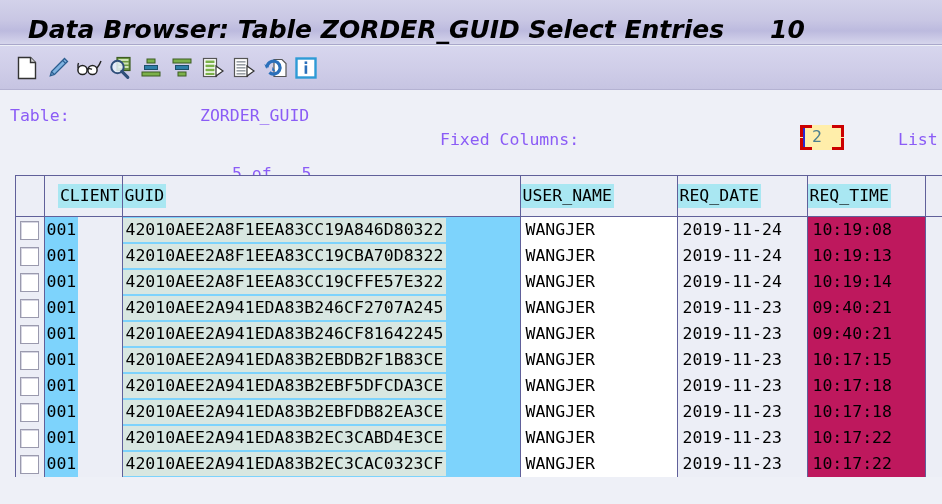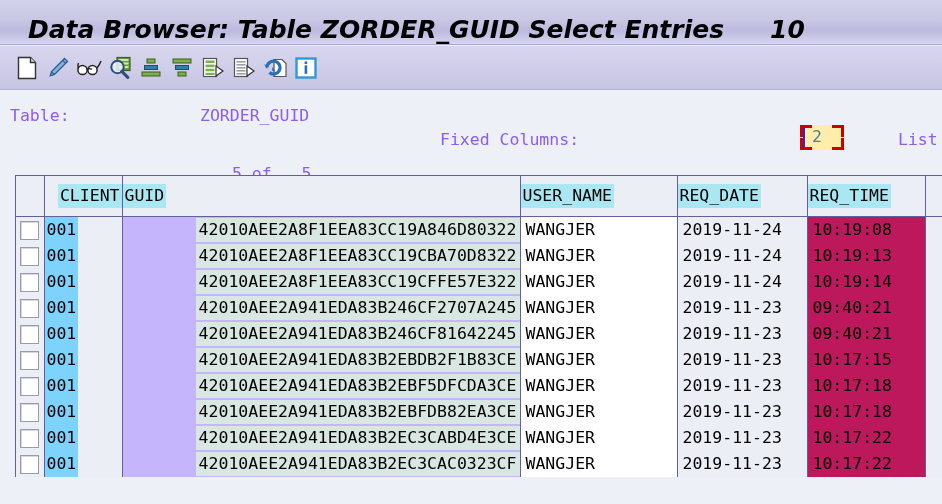--- a/index.html
+++ b/index.html
@@ -176,21 +176,21 @@
   tbody tr { height: 26px; }
   tbody td { background: #ffffff; color: #000; line-height: 26px; }
   tbody td.c-check { background: #eceef6; }
   tbody td.c-client { background: #eceef6; }
   tbody td.c-client .kv {
     display: inline-block;
     background: #7dd3fc;
     padding: 1px 2px;
     line-height: 24px;
   }
-  tbody td.c-guid { background: #c4b5fd; text-align: right; }
+  tbody td.c-guid { background: #7dd3fc; }
   tbody td.c-guid .kv {
     display: inline-block;
     background: #d8e7e1;
     padding: 0 3px;
     line-height: 24px;
   }
   tbody td.c-user  { background: #ffffff; padding-left: 5px; }
   tbody td.c-date  { background: #eceef6; padding-left: 5px; }
   tbody td.c-time  { background: #be185d; padding-left: 5px; }
   tbody td.c-tail  { background: #eceef6; border-right: none; }

